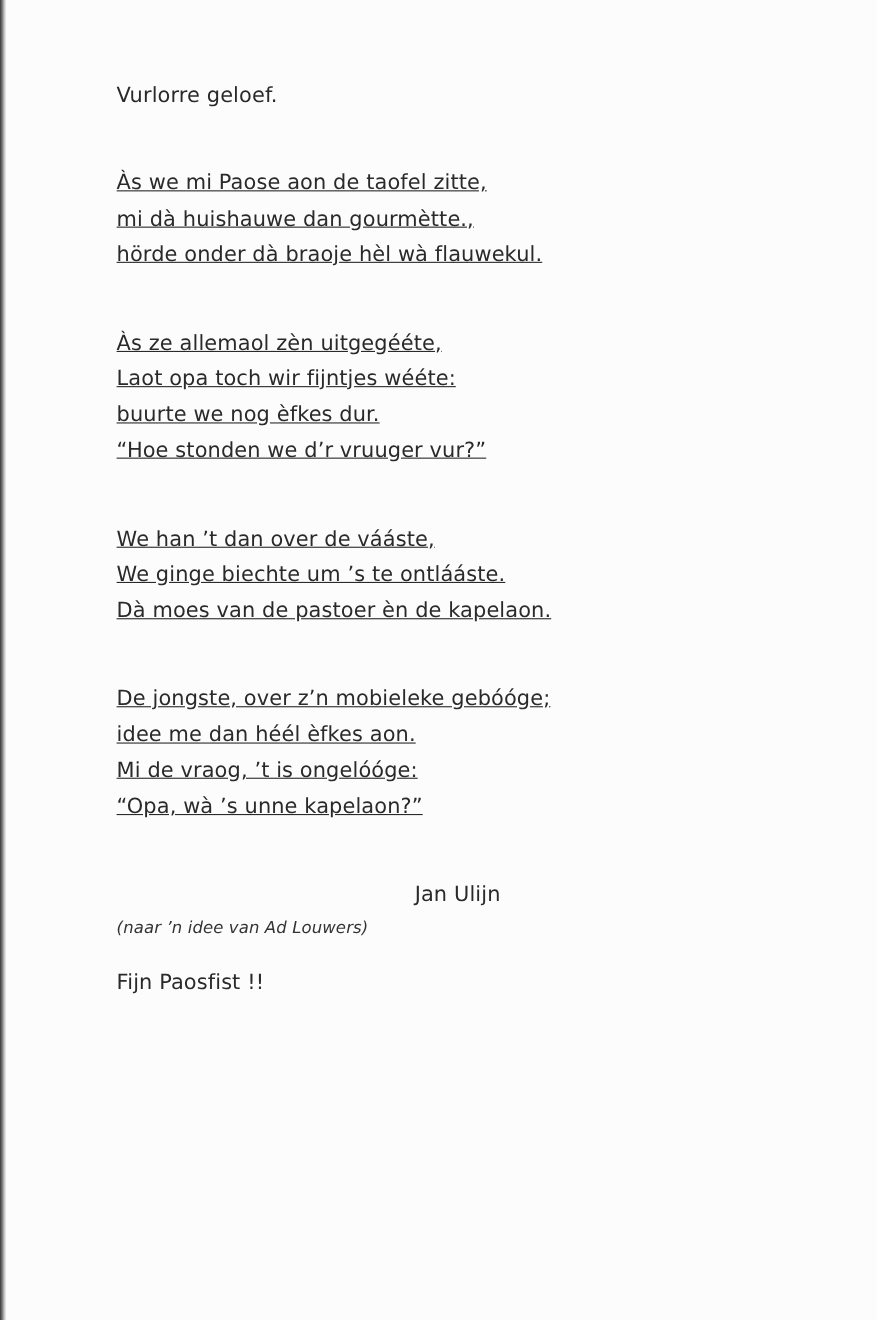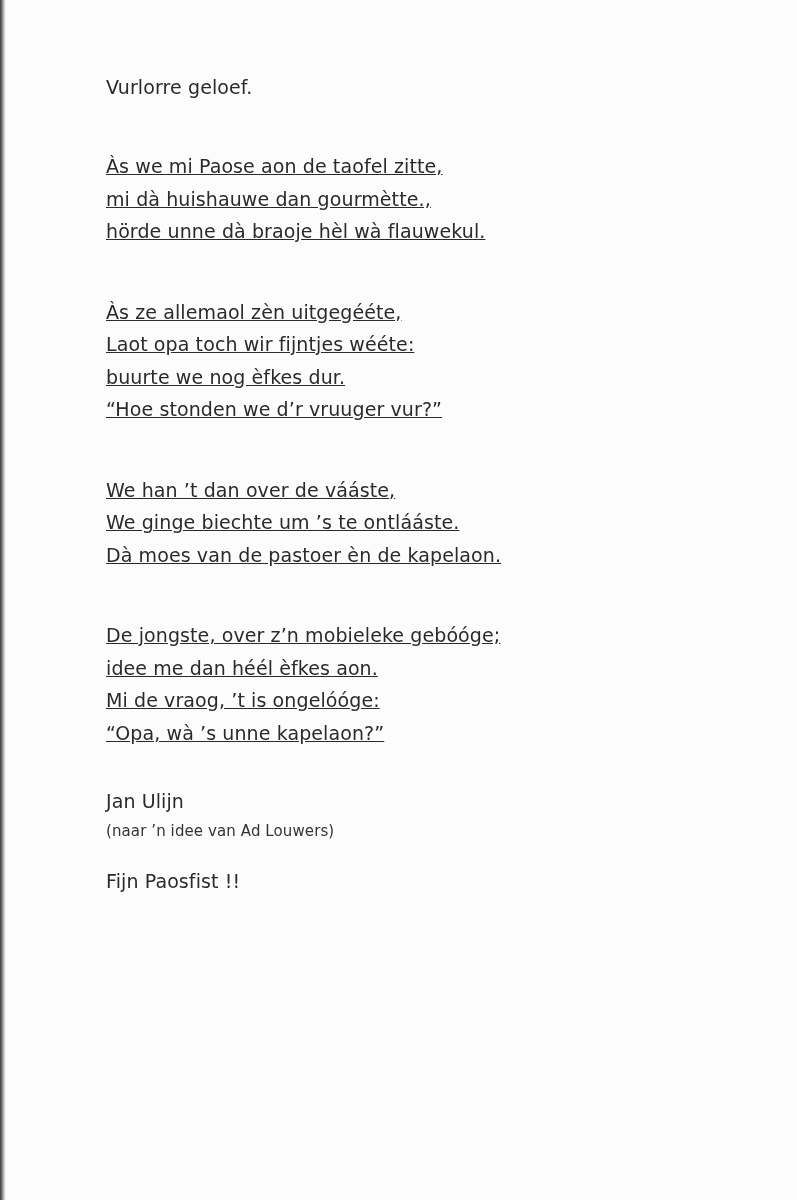--- a/index.html
+++ b/index.html
@@ -40,25 +40,27 @@
       margin-top: 48px;
       text-decoration: underline;
     }
     .stanza:first-of-type { margin-top: 46px; }
     .line {
       height: 32.5px;
       line-height: 32.5px;
       white-space: nowrap;
     }
     .author {
-      margin-top: 36px;
+      margin-top: 48px;
       height: 32px;
       line-height: 32px;
+      text-align: center;
     }
     .credit {
+      font-style: italic;
       font-size: 15px;
       height: 28px;
       line-height: 28px;
       color: #333;
     }
     .greeting {
       margin-top: 20px;
       height: 32px;
       line-height: 32px;
     }
@@ -67,21 +69,21 @@
 <body>
 
 <div class="scan-edge"></div>
 
 <div class="page">
   <div class="title">Vurlorre geloef.</div>
 
   <div class="stanza">
     <div class="line">Às we mi Paose aon de taofel zitte,</div>
     <div class="line">mi dà huishauwe dan gourmètte.,</div>
-    <div class="line">hörde unne dà braoje hèl wà flauwekul.</div>
+    <div class="line">hörde onder dà braoje hèl wà flauwekul.</div>
   </div>
 
   <div class="stanza">
     <div class="line">Às ze allemaol zèn uitgegééte,</div>
     <div class="line">Laot opa toch wir fijntjes wééte:</div>
     <div class="line">buurte we nog èfkes dur.</div>
     <div class="line">“Hoe stonden we d’r vruuger vur?”</div>
   </div>
 
   <div class="stanza">

